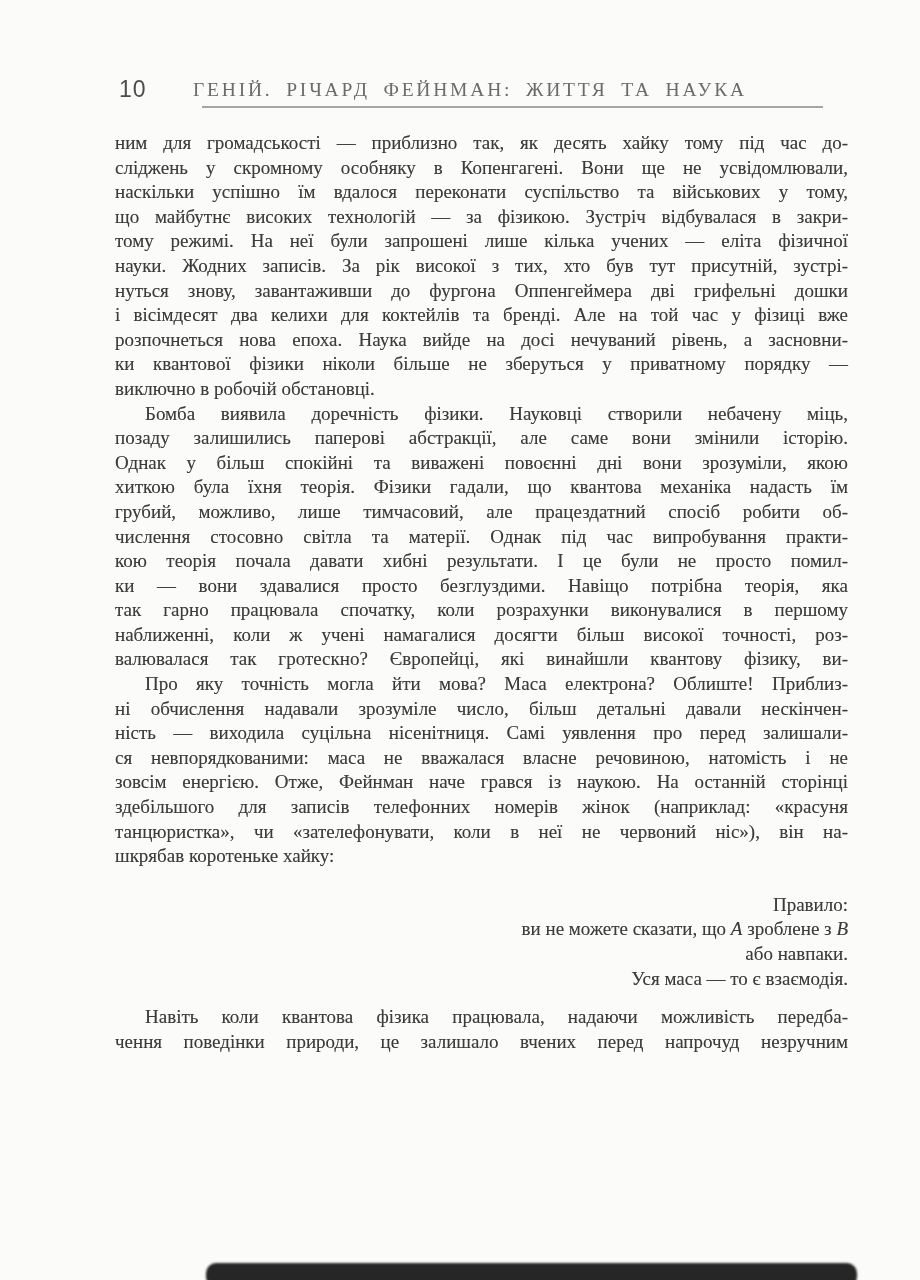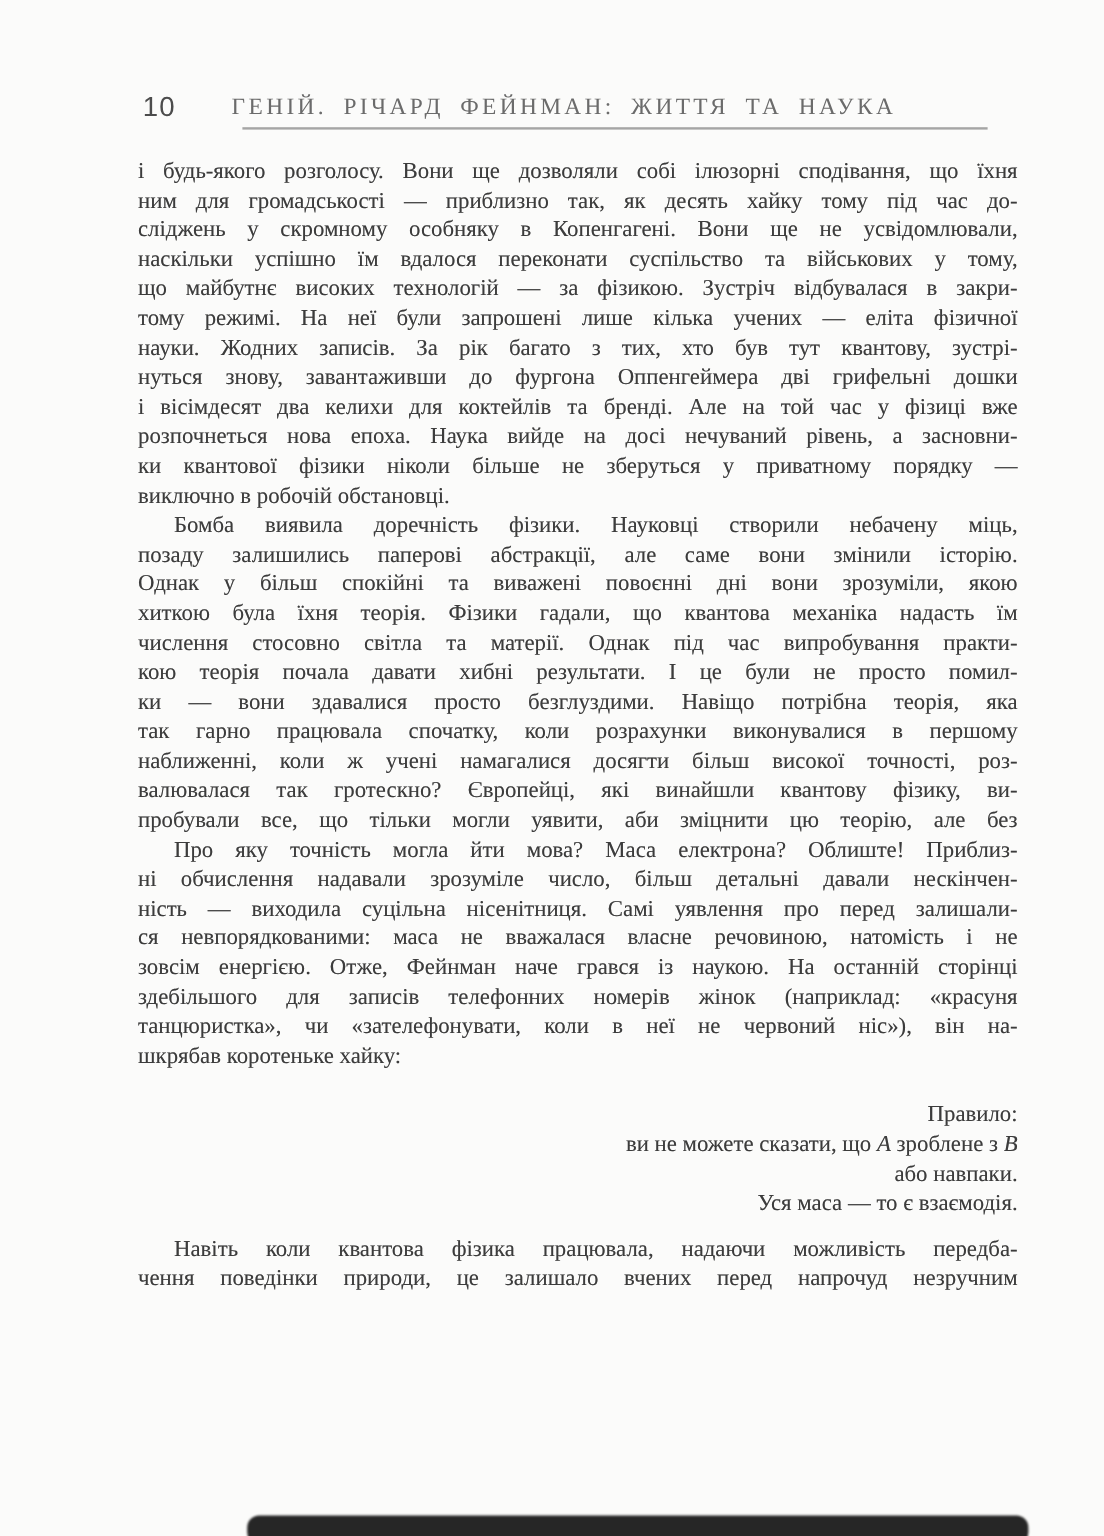--- a/index.html
+++ b/index.html
@@ -56,45 +56,44 @@
 
   <div>
     <span class="pagenum">10</span>
     <span class="runhead">ГЕНІЙ. РІЧАРД ФЕЙНМАН: ЖИТТЯ ТА НАУКА</span>
     <div class="rule"></div>
   </div>
 
   <div class="textblock">
     <div id="main-paras">
         <div class="para">
-          <div class="pline">і будь-якого розголосу. Вони ще дозволяли собі ілюзорні сподівання, що їхня</div>
           <div class="pline">ним для громадськості — приблизно так, як десять хайку тому під час до-</div>
           <div class="pline">сліджень у скромному особняку в Копенгагені. Вони ще не усвідомлювали,</div>
           <div class="pline">наскільки успішно їм вдалося переконати суспільство та військових у тому,</div>
           <div class="pline">що майбутнє високих технологій — за фізикою. Зустріч відбувалася в закри-</div>
           <div class="pline">тому режимі. На неї були запрошені лише кілька учених — еліта фізичної</div>
-          <div class="pline">науки. Жодних записів. За рік багато з тих, хто був тут квантову, зустрі-</div>
+          <div class="pline">науки. Жодних записів. За рік високої з тих, хто був тут присутній, зустрі-</div>
           <div class="pline">нуться знову, завантаживши до фургона Оппенгеймера дві грифельні дошки</div>
           <div class="pline">і вісімдесят два келихи для коктейлів та бренді. Але на той час у фізиці вже</div>
           <div class="pline">розпочнеться нова епоха. Наука вийде на досі нечуваний рівень, а засновни-</div>
           <div class="pline">ки квантової фізики ніколи більше не зберуться у приватному порядку —</div>
           <div class="pline plast">виключно в робочій обстановці.</div>
         </div>
         <div class="para">
           <div class="pline pfirst">Бомба виявила доречність фізики. Науковці створили небачену міць,</div>
           <div class="pline">позаду залишились паперові абстракції, але саме вони змінили історію.</div>
           <div class="pline">Однак у більш спокійні та виважені повоєнні дні вони зрозуміли, якою</div>
           <div class="pline">хиткою була їхня теорія. Фізики гадали, що квантова механіка надасть їм</div>
+          <div class="pline">грубий, можливо, лише тимчасовий, але працездатний спосіб робити об-</div>
           <div class="pline">числення стосовно світла та матерії. Однак під час випробування практи-</div>
           <div class="pline">кою теорія почала давати хибні результати. І це були не просто помил-</div>
           <div class="pline">ки — вони здавалися просто безглуздими. Навіщо потрібна теорія, яка</div>
           <div class="pline">так гарно працювала спочатку, коли розрахунки виконувалися в першому</div>
           <div class="pline">наближенні, коли ж учені намагалися досягти більш високої точності, роз-</div>
           <div class="pline">валювалася так гротескно? Європейці, які винайшли квантову фізику, ви-</div>
-          <div class="pline">пробували все, що тільки могли уявити, аби зміцнити цю теорію, але без</div>
         </div>
         <div class="para">
           <div class="pline pfirst">Про яку точність могла йти мова? Маса електрона? Облиште! Приблиз-</div>
           <div class="pline">ні обчислення надавали зрозуміле число, більш детальні давали нескінчен-</div>
           <div class="pline">ність — виходила суцільна нісенітниця. Самі уявлення про перед залишали-</div>
           <div class="pline">ся невпорядкованими: маса не вважалася власне речовиною, натомість і не</div>
           <div class="pline">зовсім енергією. Отже, Фейнман наче грався із наукою. На останній сторінці</div>
           <div class="pline">здебільшого для записів телефонних номерів жінок (наприклад: «красуня</div>
           <div class="pline">танцюристка», чи «зателефонувати, коли в неї не червоний ніс»), він на-</div>
           <div class="pline plast">шкрябав коротеньке хайку:</div>

